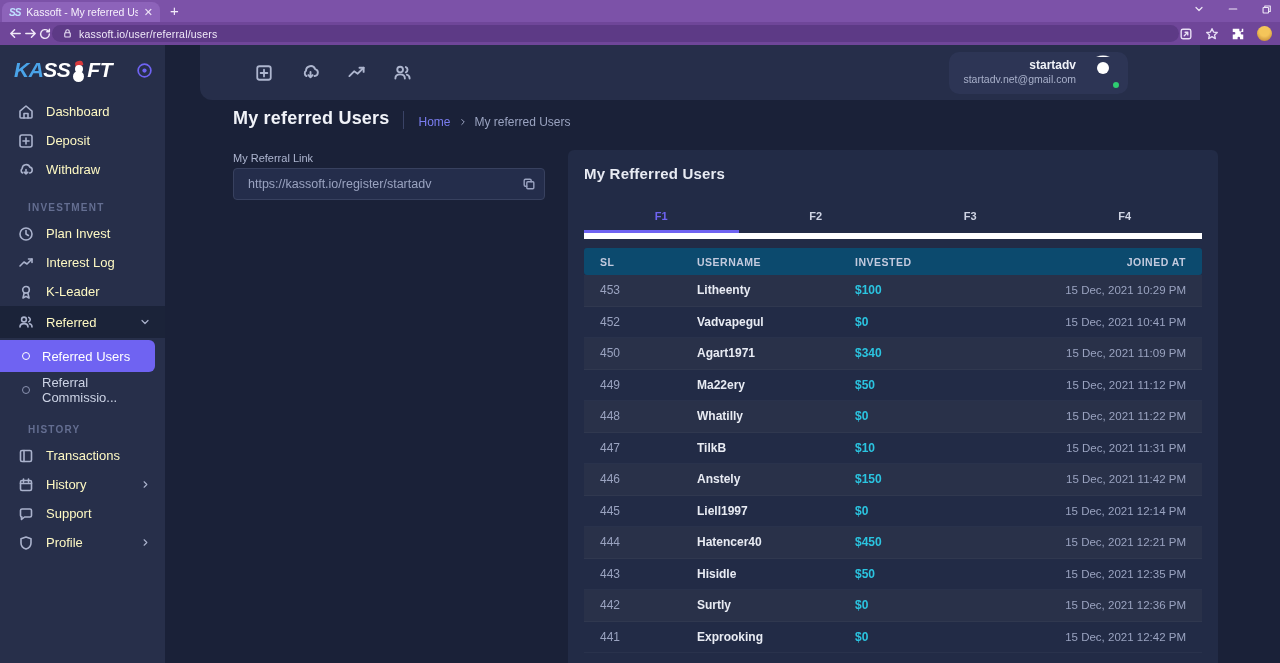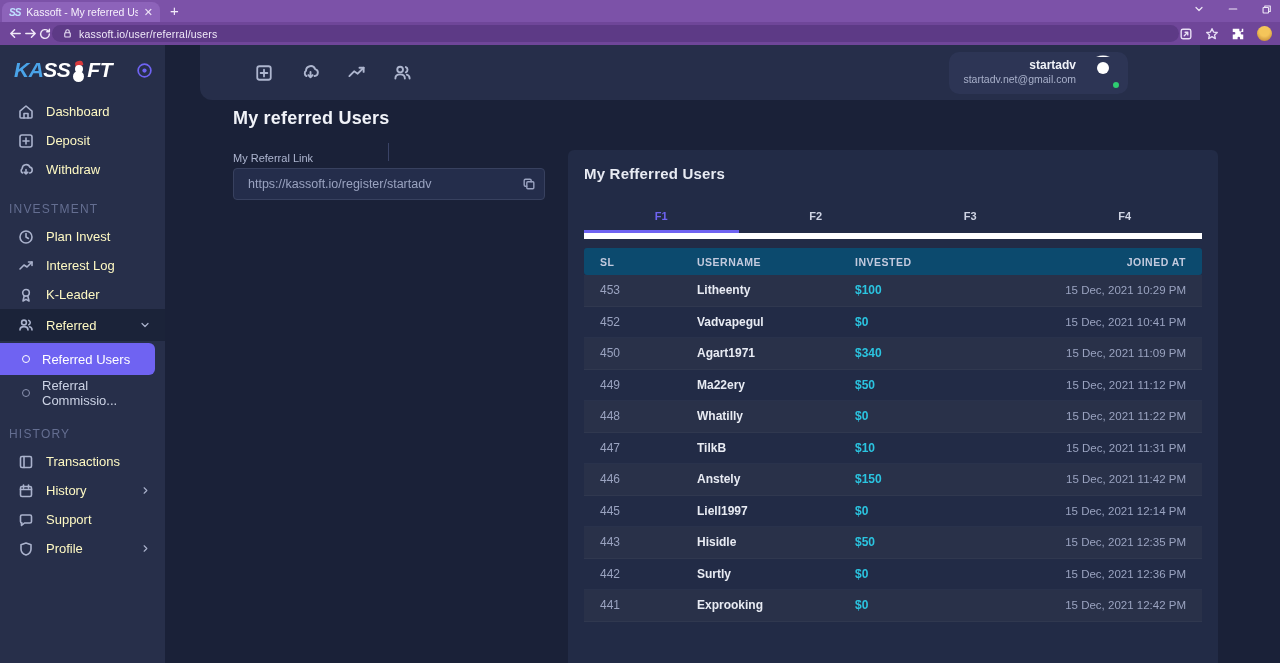--- a/index.html
+++ b/index.html
@@ -36,21 +36,21 @@
   .snowman { position:relative; width:15px; height:21px; display:inline-block; margin:0 1px; }
   .snowman .body { position:absolute; bottom:0; left:2px; width:11px; height:11px; background:#fff; border-radius:50%; }
   .snowman .head { position:absolute; top:4px; left:3.5px; width:8px; height:8px; background:#fff; border-radius:50%; }
   .snowman .hat { position:absolute; top:0; left:4px; width:8px; height:5px; background:#d8393c; border-radius:3px 3px 1px 1px; transform:rotate(-12deg); }
   .side-toggle { color:#6f63f2; }
 
   .nav { padding-top:2px; }
   .nav-item { height:29px; display:flex; align-items:center; gap:12px; padding:0 14px 0 18px; color:#fef9c3; font-size:13px; cursor:pointer; }
   .nav-item .ic { color:#aab2cc; flex:none; }
   .nav-item .lbl { flex:1; white-space:nowrap; overflow:hidden; }
-  .nav-sec { margin:18px 0 6px 9px; font-size:12px; font-weight:400; letter-spacing:1.2px; color:#646e91; }
+  .nav-sec { margin:18px 0 6px 28px; font-size:10px; font-weight:700; letter-spacing:1.2px; color:#646e91; }
   .nav-parent-open { background:#1b2339; height:32px; }
   .chev { color:#7e87a8; flex:none; }
   .subitem { height:32px; display:flex; align-items:center; gap:12px; padding:0 14px 0 22px; font-size:13px; color:#ccd3e5; cursor:pointer; }
   .subitem.active { background:#6f63f2; color:#ffffff; border-radius:0 6px 6px 0; margin-right:10px; margin-top:2px; margin-bottom:2px; }
   .bullet { width:8px; height:8px; border:1.5px solid #8a92b0; border-radius:50%; flex:none; }
   .subitem.active .bullet { border-color:#ffffff; }
 
   
   .topband { position:absolute; left:35px; top:0; width:1000px; height:55px; background:#262e4a; border-radius:0 0 0 12px;
              display:flex; align-items:center; justify-content:space-between; }
@@ -62,21 +62,21 @@
   .profile-name { font-size:12px; font-weight:700; color:#f0f2f8; }
   .profile-email { font-size:10.5px; color:#a8b0ca; }
   .avatar { position:relative; width:34px; height:34px; border-radius:50%; background:#9aa2b2; overflow:visible; flex:none; }
   .avatar .head { position:absolute; top:6px; left:11px; width:12px; height:12px; background:#fff; border-radius:50%; }
   .avatar .shoulders { position:absolute; bottom:-1px; left:5px; width:24px; height:13px; background:#fff; border-radius:50% 50% 40% 40%; }
   .avatar { clip-path:circle(17px at 17px 17px); }
   .avatar-wrap { position:relative; width:34px; height:34px; }
   .status-dot { position:absolute; right:-1px; bottom:0; width:10px; height:10px; background:#2ecc71; border-radius:50%; border:2px solid #2d3555; }
 
   
-  .pagehead { position:absolute; left:68px; top:63px; display:flex; align-items:flex-end; gap:14px;flex-direction:column; }
+  .pagehead { position:absolute; left:68px; top:63px; display:flex; align-items:flex-end; gap:14px; }
   .page-title { font-size:18px; font-weight:700; color:#f0f2f8; letter-spacing:.2px; }
   .ph-div { width:1px; height:18px; background:#3a4366; }
   .crumbs { display:flex; align-items:center; gap:7px; font-size:12px; }
   .crumb-home { color:#7a7df0; cursor:pointer; }
   .crumb-cur { color:#9aa3c0; }
   .crumb-chev { color:#9aa3c0; }
 
   
   .ref-label { position:absolute; left:68px; top:107px; font-size:11px; color:#aeb6d0; }
   .ref-box { position:absolute; left:68px; top:123px; width:312px; height:32px; background:#242d4b;
@@ -405,20 +405,26 @@
             <span class="c-inv">$150</span>
             <span class="c-join">15 Dec, 2021 11:42 PM</span>
           </div>
           <div class="trow">
             <span class="c-sl">445</span>
             <span class="c-user">Liell1997</span>
             <span class="c-inv">$0</span>
             <span class="c-join">15 Dec, 2021 12:14 PM</span>
           </div>
           <div class="trow">
+            <span class="c-sl">444</span>
+            <span class="c-user">Hatencer40</span>
+            <span class="c-inv">$450</span>
+            <span class="c-join">15 Dec, 2021 12:21 PM</span>
+          </div>
+          <div class="trow">
             <span class="c-sl">443</span>
             <span class="c-user">Hisidle</span>
             <span class="c-inv">$50</span>
             <span class="c-join">15 Dec, 2021 12:35 PM</span>
           </div>
           <div class="trow">
             <span class="c-sl">442</span>
             <span class="c-user">Surtly</span>
             <span class="c-inv">$0</span>
             <span class="c-join">15 Dec, 2021 12:36 PM</span>

